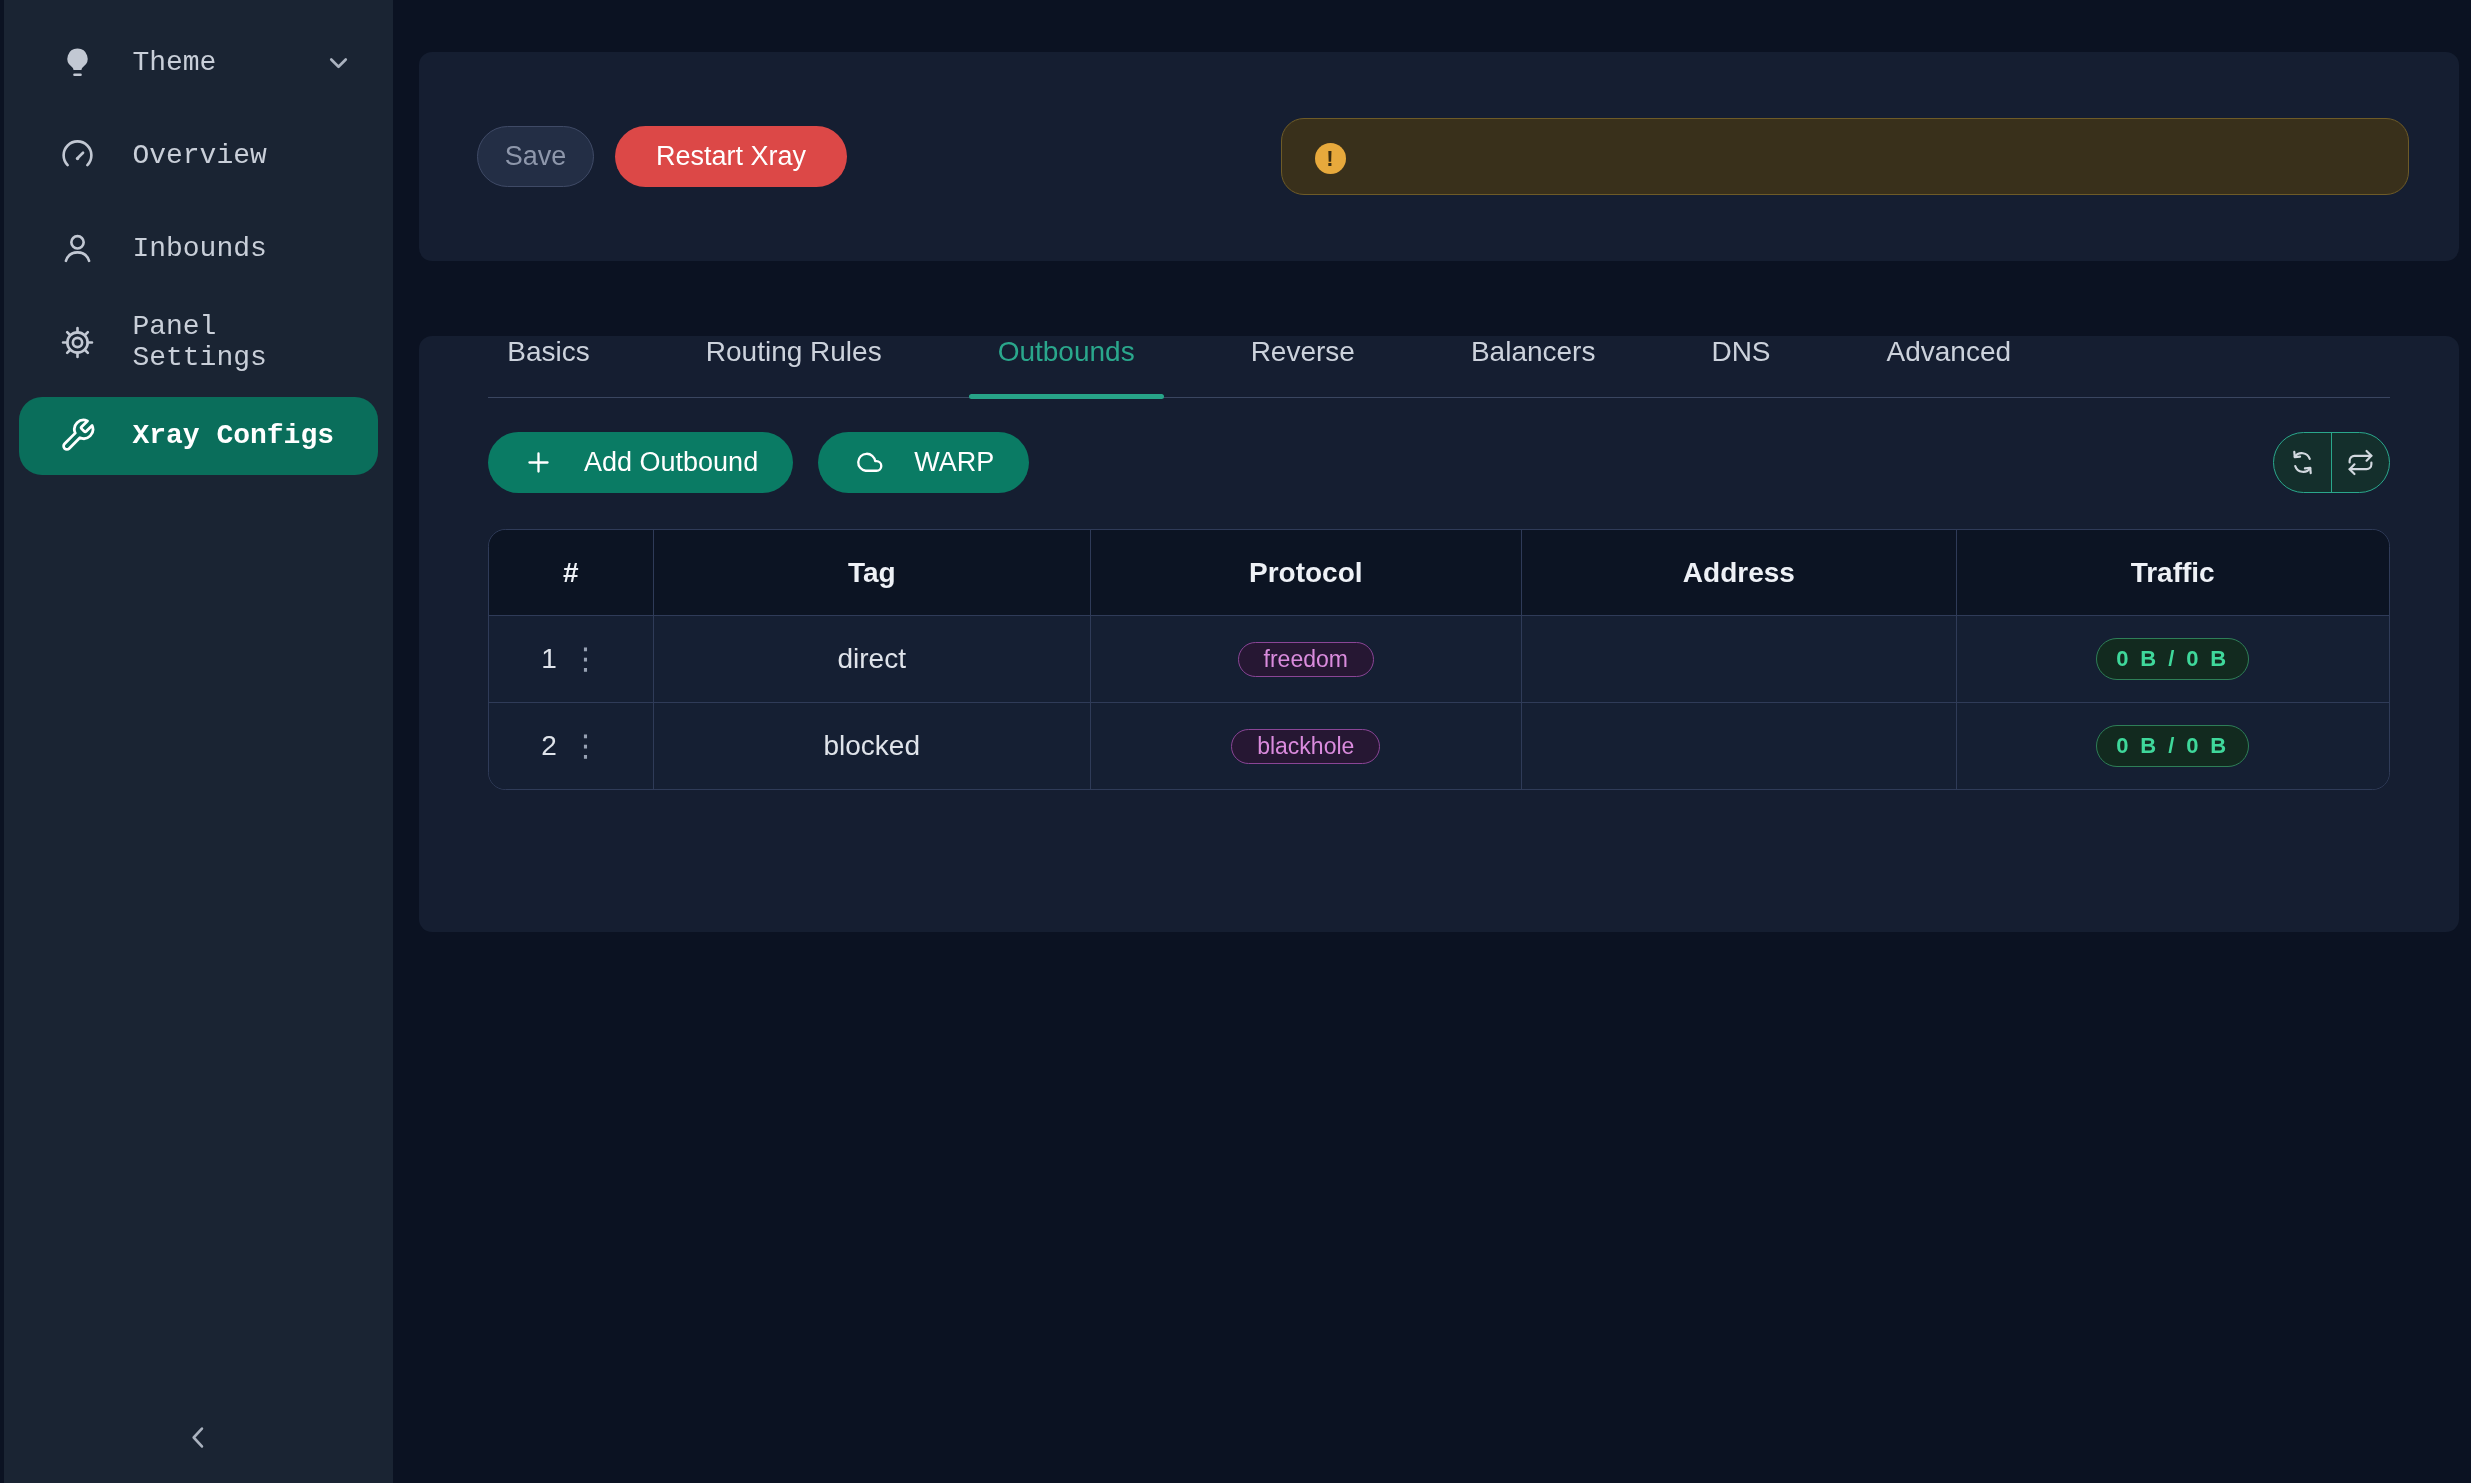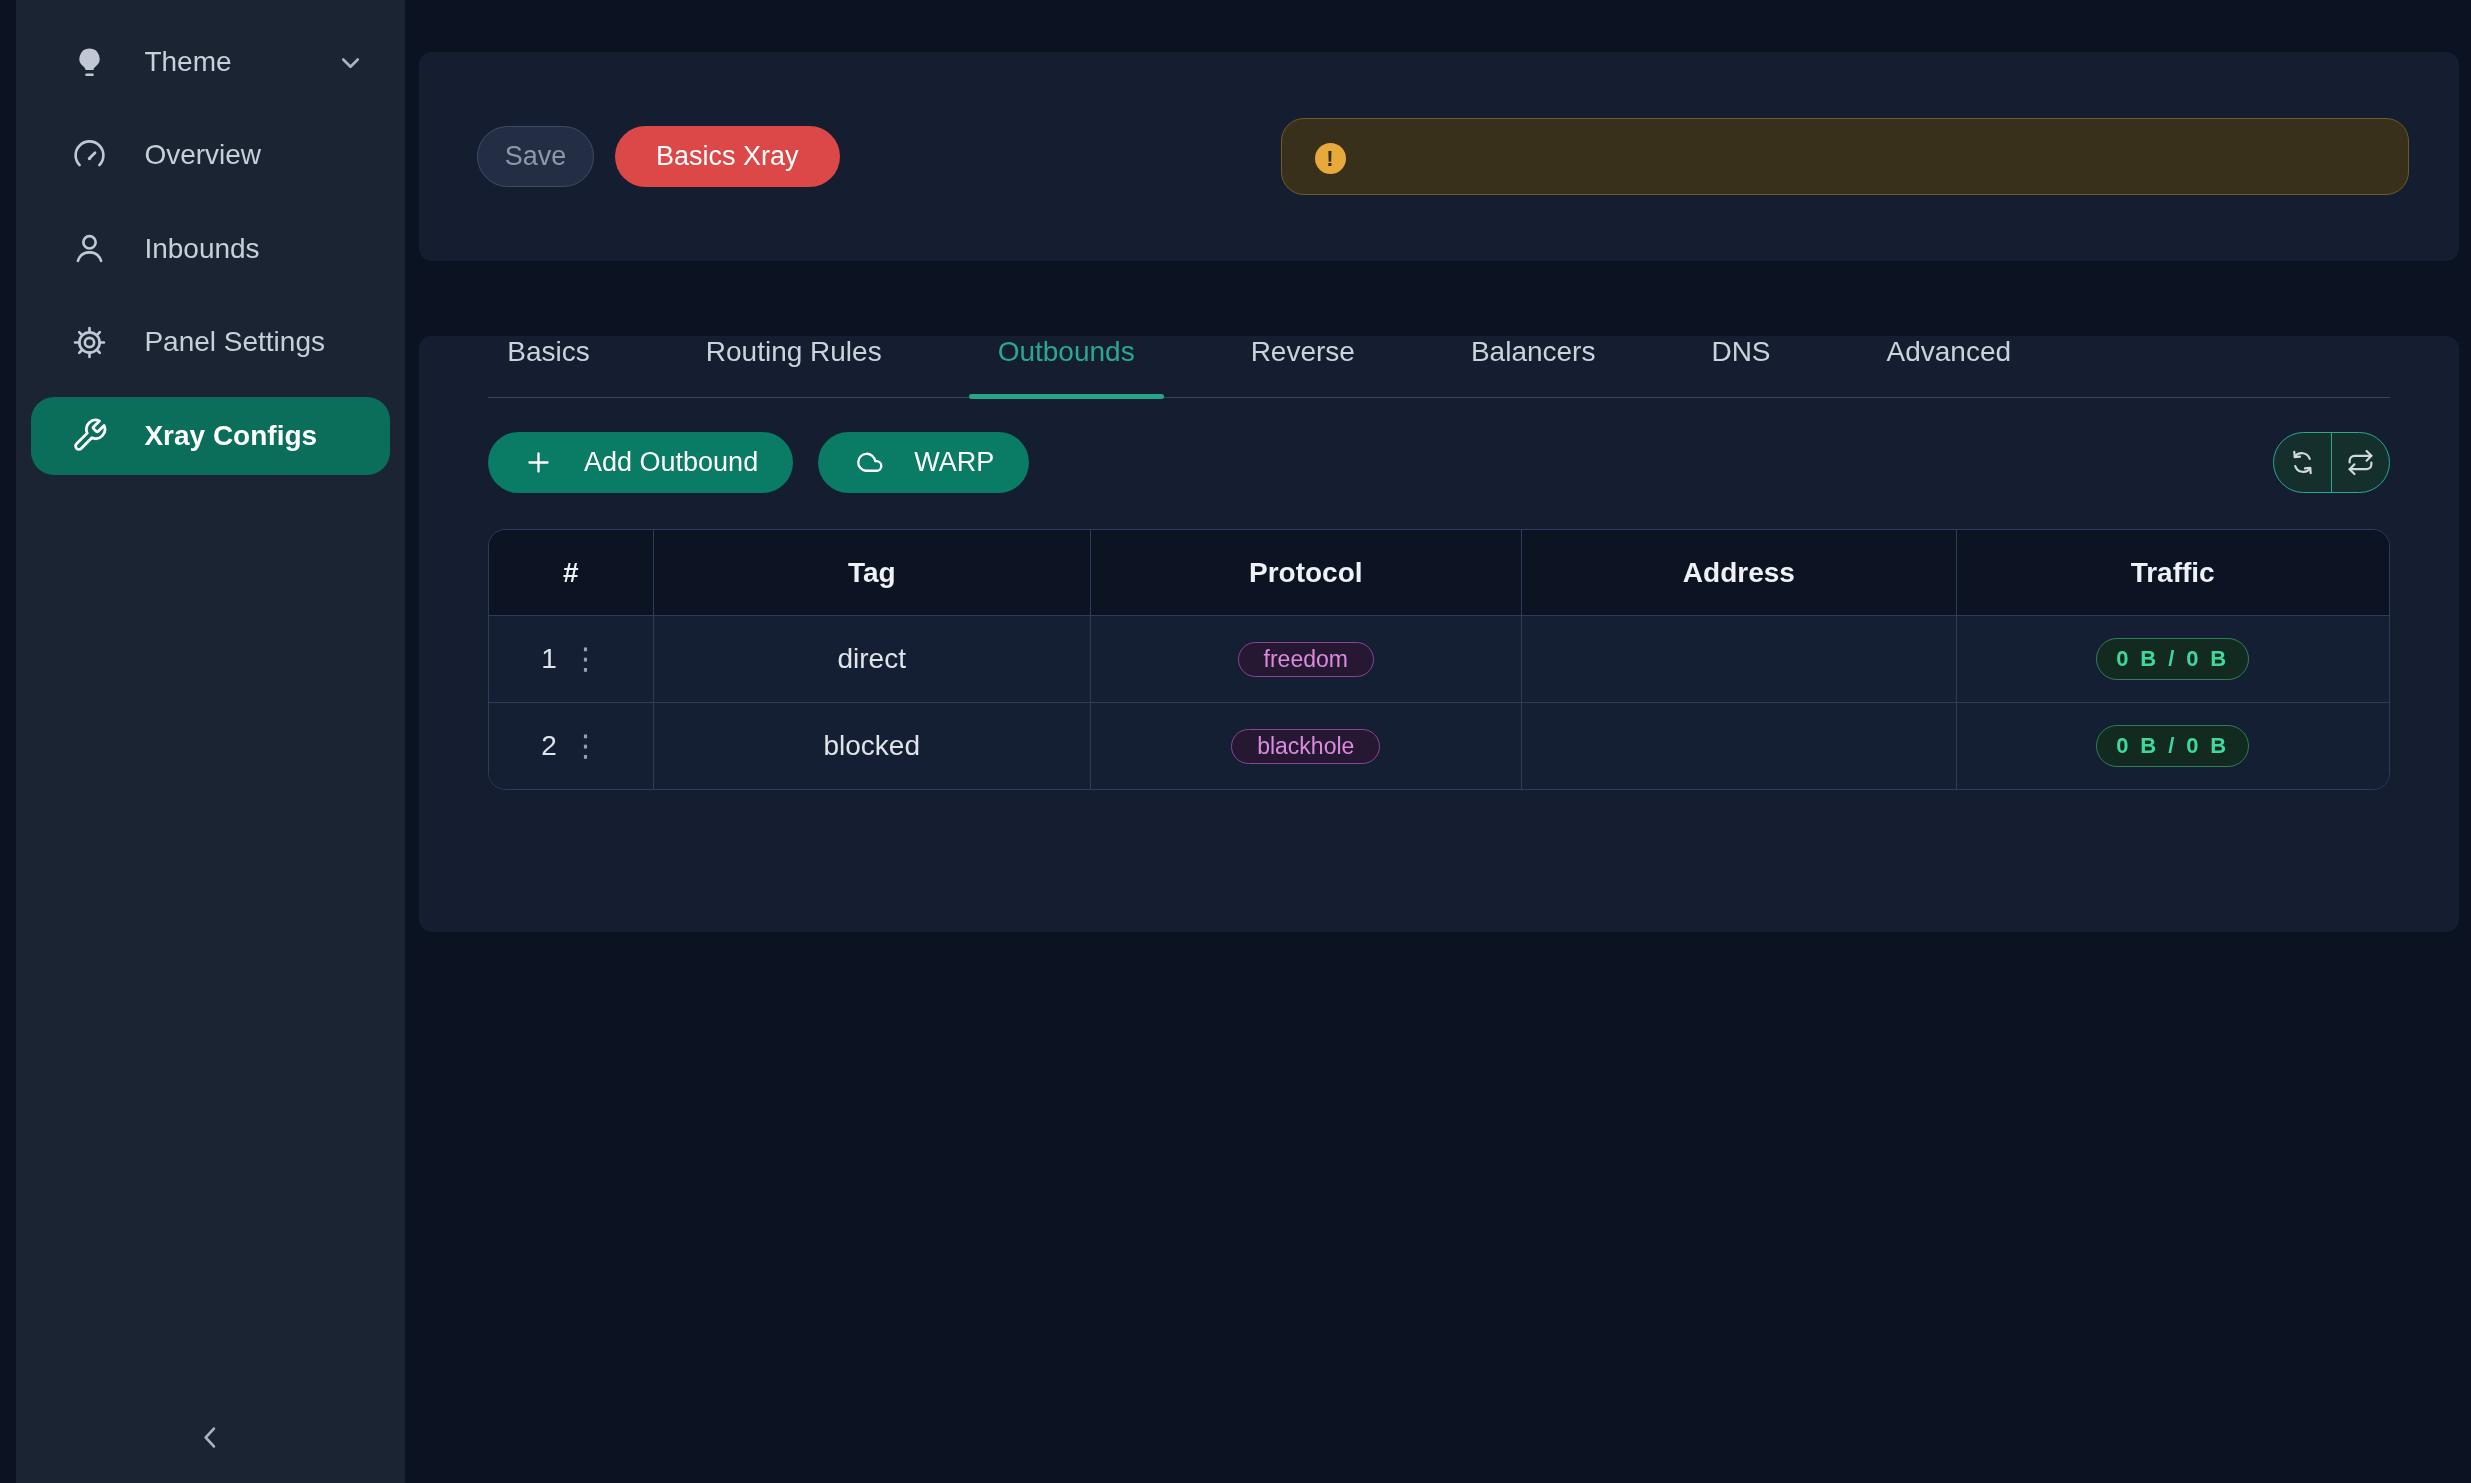--- a/index.html
+++ b/index.html
@@ -5,22 +5,22 @@
   html,body { margin:0; padding:0; background:#0a101e; }
   .page {
     position:relative; width:2472px; height:1483px; overflow:hidden;
     background:#0b1222; font-family:"Liberation Sans", sans-serif;
     -webkit-font-smoothing:antialiased;
   }
   svg { display:block; }
 
   
   .sidebar {
-    position:absolute; left:16px; top:0; bottom:0; width:389px;
-    background:#1a2433; box-sizing:border-box; padding-top:23px;
+    position:absolute; left:4px; top:0; bottom:0; width:389px;
+    background:#1a2433; box-sizing:border-box; padding-top:23px;font-family:Liberation Mono, monospace;
   }
   .side-item {
     display:flex; align-items:center; height:78px; margin:0 15.4px 15.4px;
     border-radius:23px; padding:0 25px 0 39px;
     color:#c9cfd9; font-size:28px; cursor:pointer; box-sizing:border-box;
   }
   .side-item .ic { width:39px; height:39px; margin-right:35px; color:#c2c8d3;
     display:flex; align-items:center; justify-content:center; flex:0 0 auto; }
   .side-item .ic svg { width:37px; height:37px; }
   .side-item.active { background:#0a6e5b; color:#ffffff; font-weight:700; }
@@ -170,21 +170,21 @@
             <polyline points="14.5 5.5 8.5 12 14.5 18.5"></polyline>
           </svg>
       </span>
     </div>
   </div>
 
   <div class="main">
 
     <div class="card card-top">
       <button class="btn btn-save">Save</button>
-      <button class="btn btn-restart">Basics Xray</button>
+      <button class="btn btn-restart">Restart Xray</button>
       <div class="alert">
         <span class="alert-icon">!</span>
       </div>
     </div>
 
     <div class="card card-tabs">
 
       <div class="tabs">
         <div class="tab">Basics</div>
         <div class="tab">Routing Rules</div>

